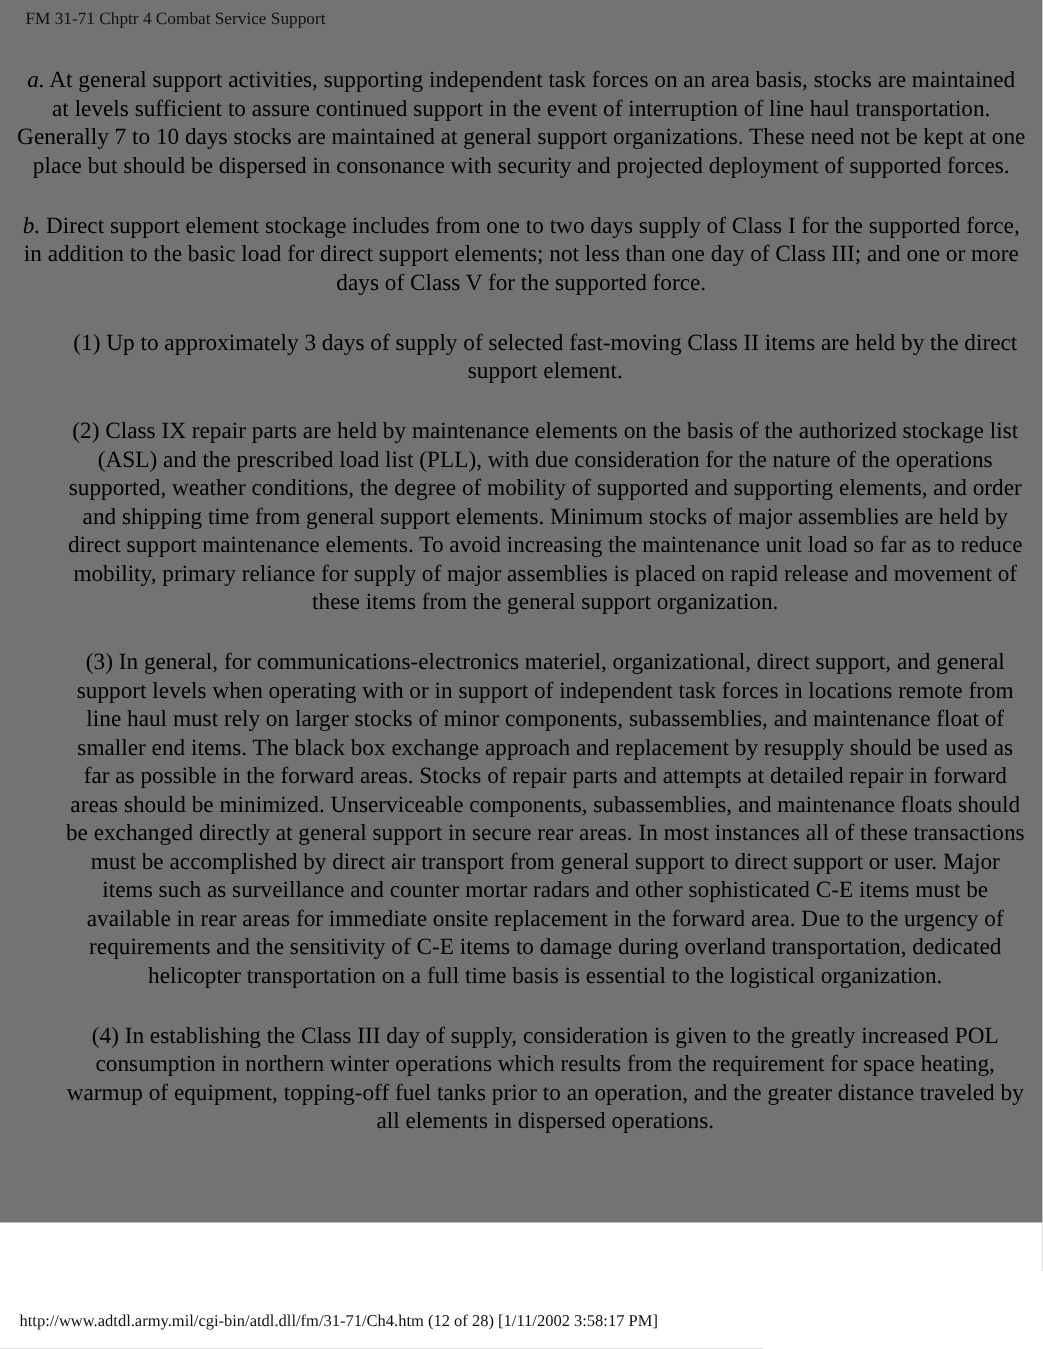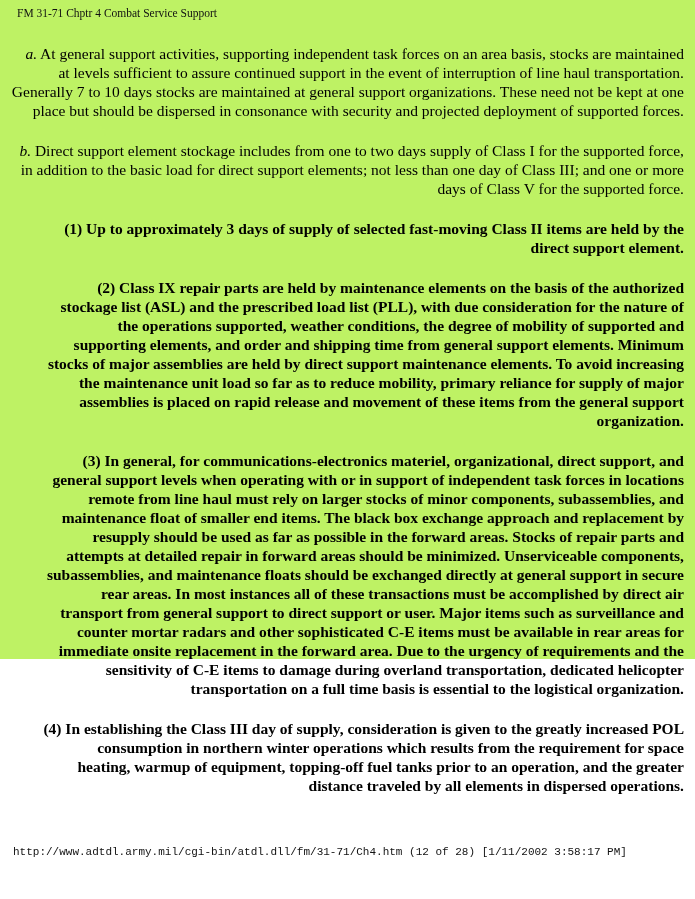--- a/index.html
+++ b/index.html
@@ -6,22 +6,22 @@
     margin: 0;
     padding: 0;
     background: #ffffff;
     width: 695px;
     height: 899px;
     overflow: hidden;
   }
   .page {
     position: relative;
     width: 695px;
-    height: 659px;
-    background: #bef264;
+    height: 815px;
+    background: #737373;
     color: #000000;
     font-family: "Liberation Serif", serif;
   }
   .doc-header {
     padding-top: 7px;
     margin-left: 17px;
     font-size: 11.5px;
     line-height: 13px;
     color: #111111;
   }
@@ -31,37 +31,36 @@
   .section-heading {
     margin: 22px 0 0 0;
     font-size: 16.5px;
     line-height: 19px;
     font-weight: bold;
   }
   .para {
     font-size: 15.5px;
     line-height: 19px;
     margin: 21px 0;
-    text-align: right;
+    text-align: center;
   }
   .para.first {
     margin-top: 24px;
   }
   .para.indent {
     margin-left: 32px;
-    font-weight: bold;
   }
   .plabel {
     font-style: italic;
   }
   .doc-footer {
     position: absolute;
     left: 13px;
-    top: 846px;
-    font-family: Liberation Mono, monospace;
+    top: 875px;
+    font-family: Liberation Serif, serif;
     font-size: 11px;
     line-height: 13px;
     color: #111111;
     white-space: nowrap;
     text-align: center;
   }
 </style>
 </head>
 <body>
 

